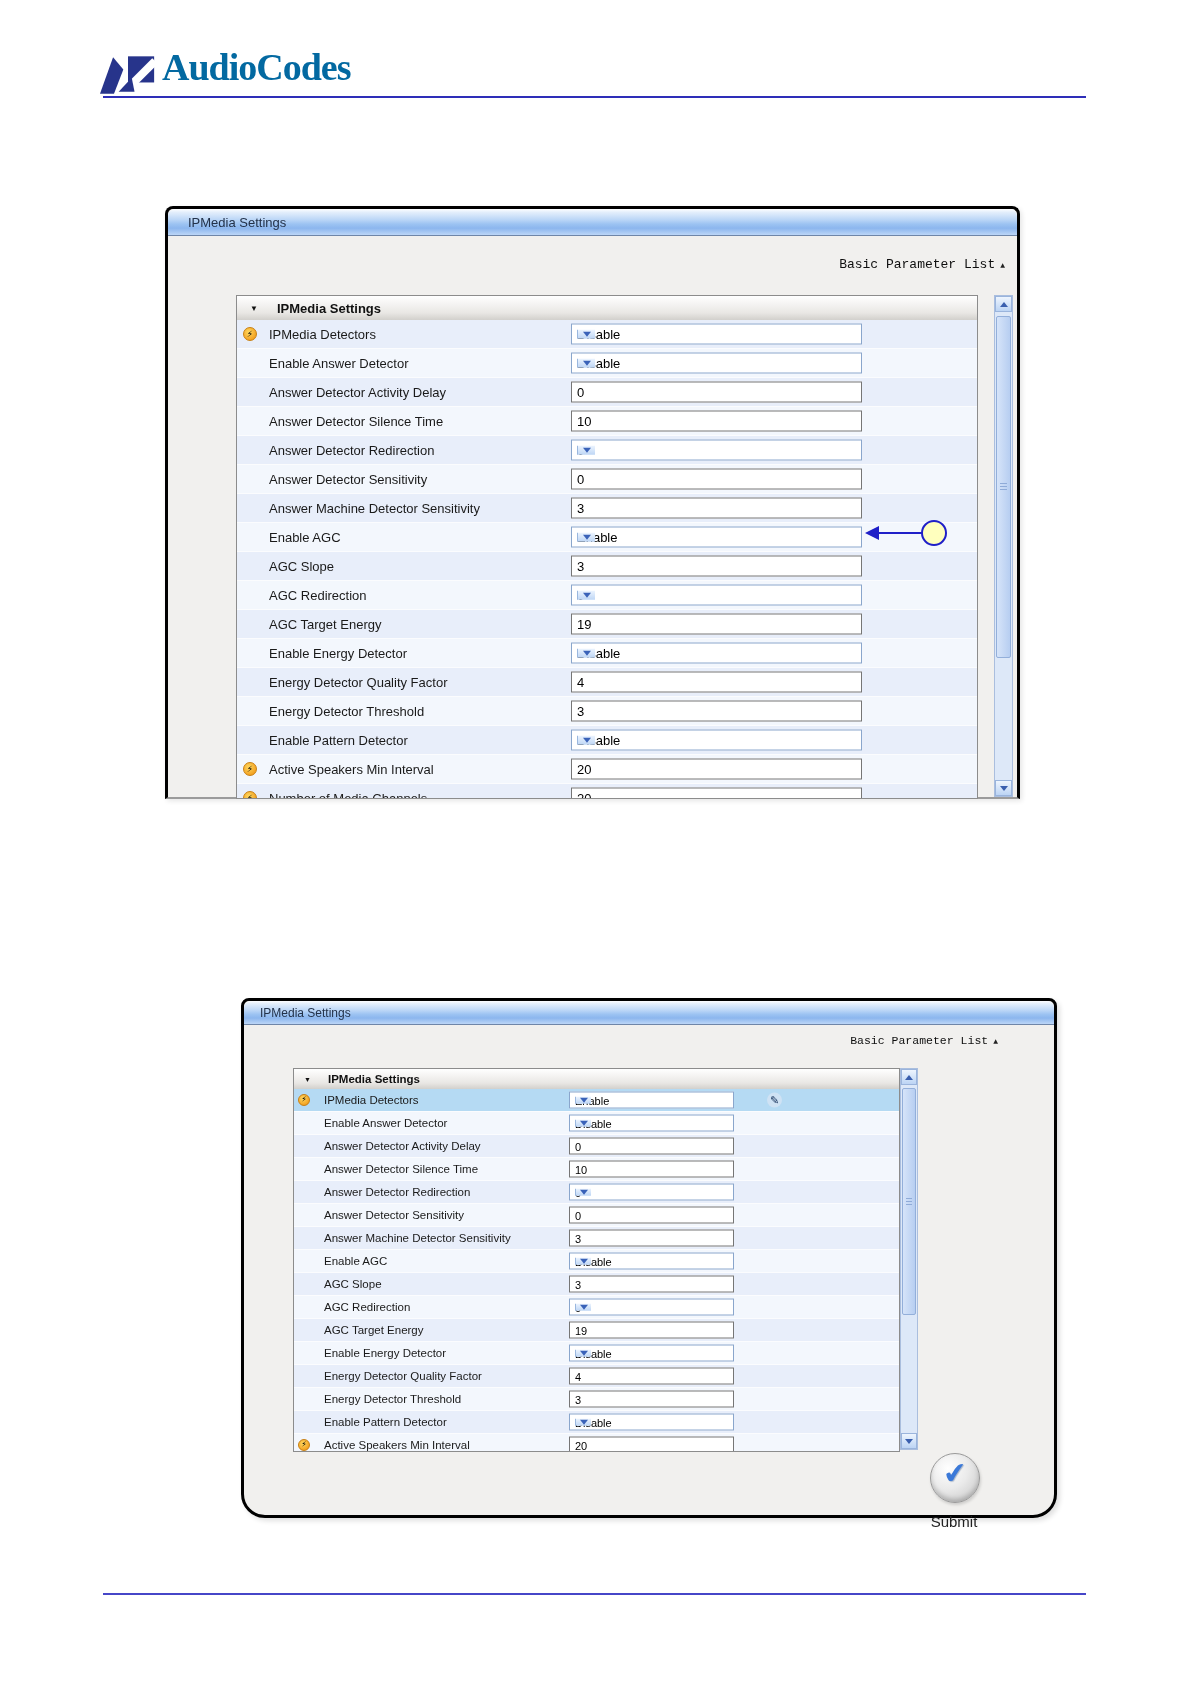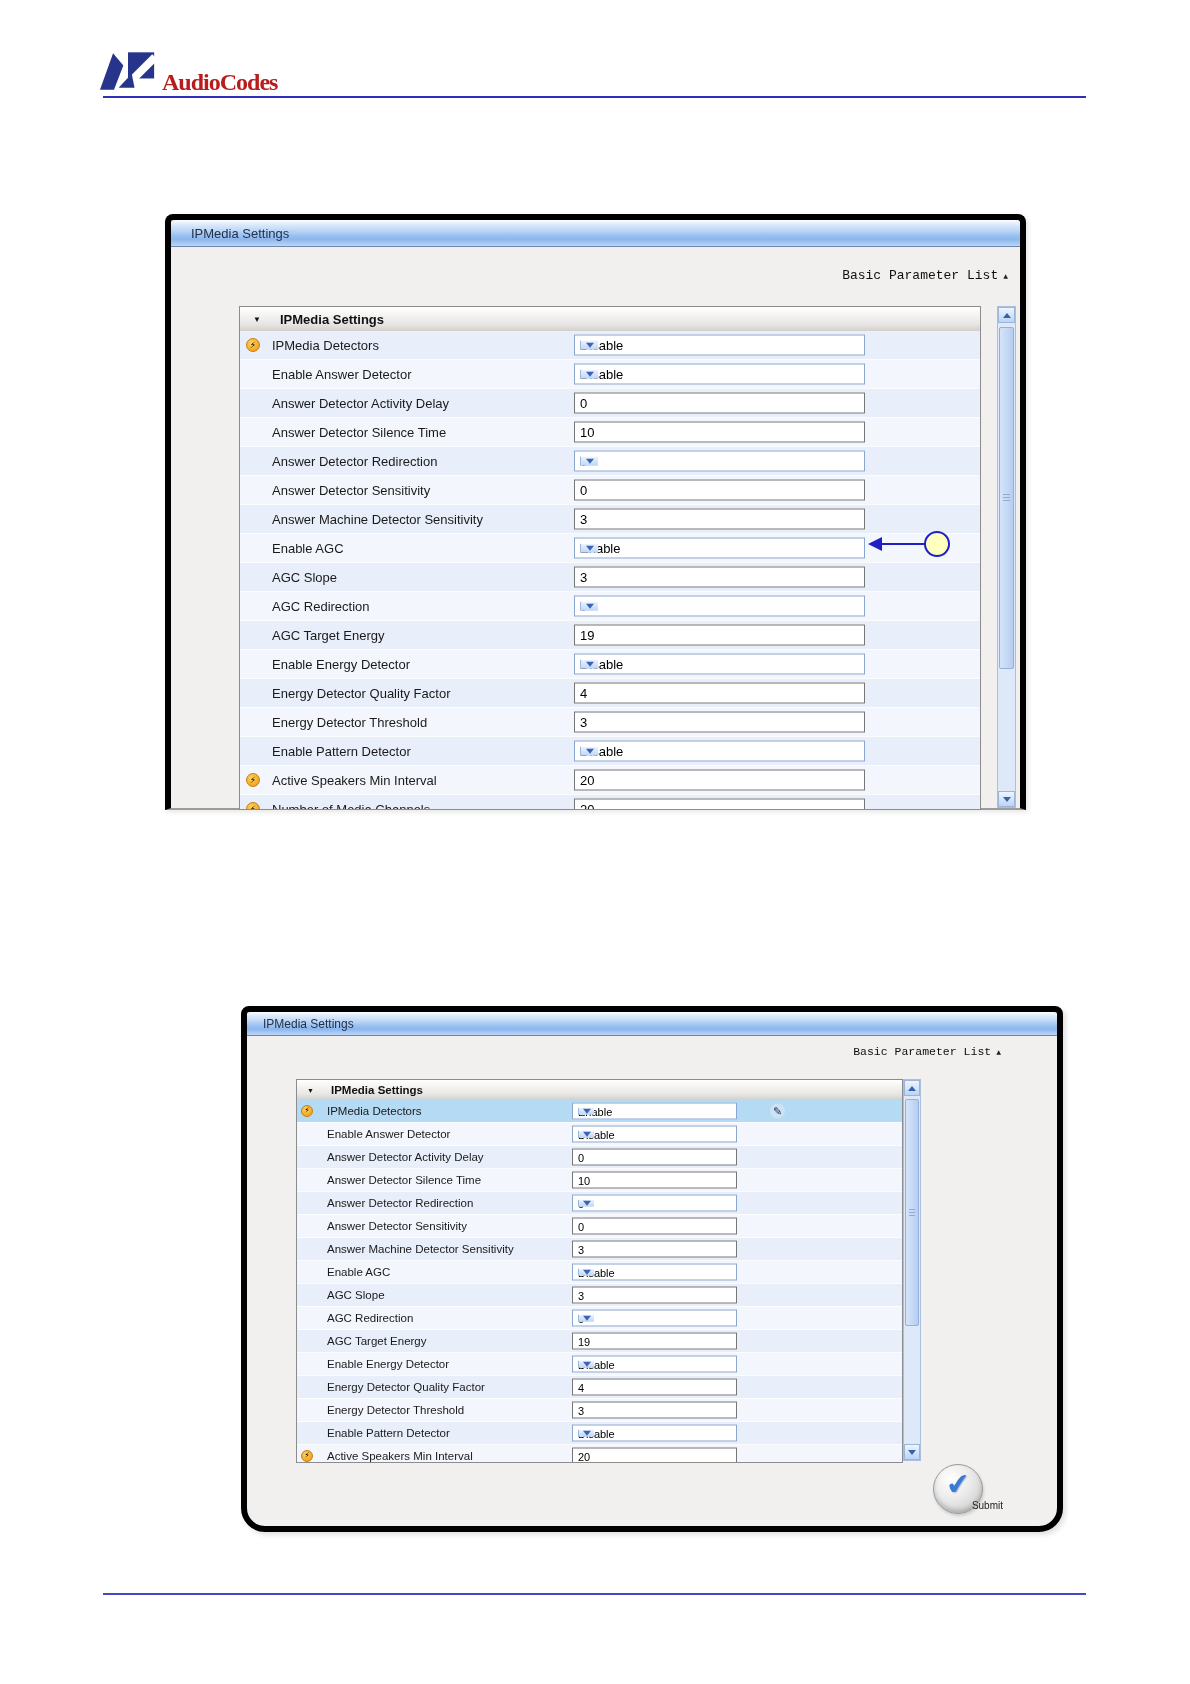--- a/index.html
+++ b/index.html
@@ -3,28 +3,28 @@
 <meta charset="utf-8">
 <style>
   html,body{margin:0;padding:0;}
   body{width:1190px;height:1684px;position:relative;background:#ffffff;
        font-family:"Liberation Sans","DejaVu Sans",sans-serif;overflow:hidden;}
 
   
   .logo{position:absolute;left:100px;top:48px;display:flex;align-items:flex-end;}
   .logo svg{width:56px;height:46px;display:block;}
   .logo-text{font-family:"Liberation Serif","DejaVu Serif",serif;font-weight:700;
-             font-size:24px;color:#b91c1c;letter-spacing:-1px;line-height:1;
-             margin-left:6px;margin-bottom:0;}
+             font-size:38px;color:#0369a1;letter-spacing:-1px;line-height:1;
+             margin-left:6px;margin-bottom:12px;}
   .hrule{position:absolute;left:103px;width:983px;height:2px;background:#2e2eb8;}
   #rule-top{top:96px;}
   #rule-bottom{top:1593px;background:#4646c8;height:2px;}
 
   
-  .win{position:absolute;background:#f1f0ee;border:6px solid #000000;margin-top:8px;}
+  .win{position:absolute;background:#f1f0ee;border:3px solid #000000;}
   .titlebar{position:absolute;left:0;top:0;right:0;
      background:linear-gradient(180deg,#fdfeff 0%,#e4effc 12%,#bdd7f7 40%,#9cc3f2 58%,#8cb6ee 74%,#bcd6f7 100%);
      border-bottom:1px solid #6f86a8;color:#23324a;}
   .title-text{position:absolute;left:20px;top:50%;transform:translateY(-50%);}
   .paramlist{position:absolute;color:#0f0f0f;cursor:pointer;white-space:nowrap;font-family:Liberation Mono, monospace;}
   .paramlist .arr{font-size:8px;margin-left:5px;color:#222;}
 
   
   .tframe{position:absolute;background:#ffffff;border:1px solid #8c8c8c;overflow:hidden;}
   .ghead{position:absolute;left:0;right:0;top:0;
@@ -109,21 +109,21 @@
   #fig2 .selbtn{width:15px;}
   #fig2 .scroll{left:656px;top:67px;width:18px;height:382px;}
   #fig2 .sthumb{top:19px;height:225px;}
 
   .submit-btn{position:absolute;left:686px;top:452px;width:48px;height:48px;border-radius:50%;
      background:radial-gradient(circle at 35% 30%,#ffffff 0%,#eaeaea 45%,#c0c0c0 100%);
      border:1px solid #9a9a9a;box-shadow:inset 0 -3px 4px rgba(0,0,0,0.18),1px 2px 3px rgba(0,0,0,0.15);
      cursor:pointer;}
   .submit-check{position:absolute;left:0;right:0;top:2px;text-align:center;font-size:29px;color:#3b79d8;
      text-shadow:1px 1px 1px rgba(20,60,120,0.35);transform:rotate(-6deg);}
-  .submit-label{position:absolute;left:664px;top:488px;width:92px;text-align:right;font-size:10px;color:#222;}
+  .submit-label{position:absolute;left:664px;top:512px;width:92px;text-align:center;font-size:15px;color:#222;}
 </style>
 </head>
 <body>
 
 <div class="logo">
   <svg viewBox="0 0 60 48">
     <polygon points="0,44 14,5 25,18 15,44" fill="#27348b"></polygon>
     <rect x="30" y="4" width="28" height="28" fill="#27348b"></rect>
     <polygon points="26,36 56,6 62,12 32,42" fill="#ffffff"></polygon>
     <polygon points="20,42 34,27 37,42" fill="#27348b"></polygon>

